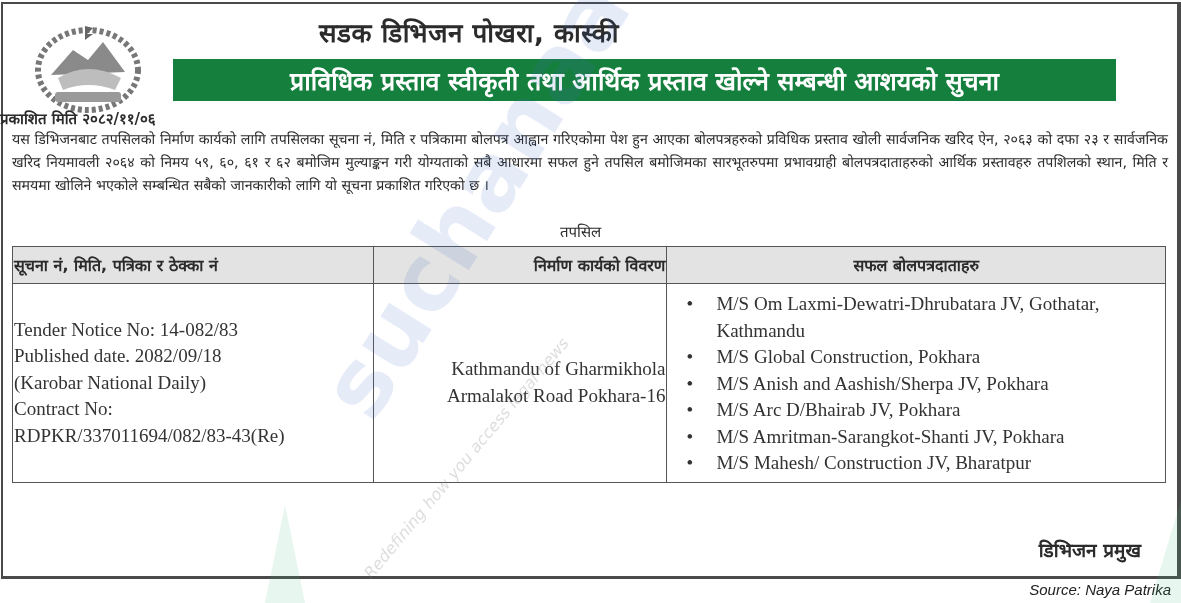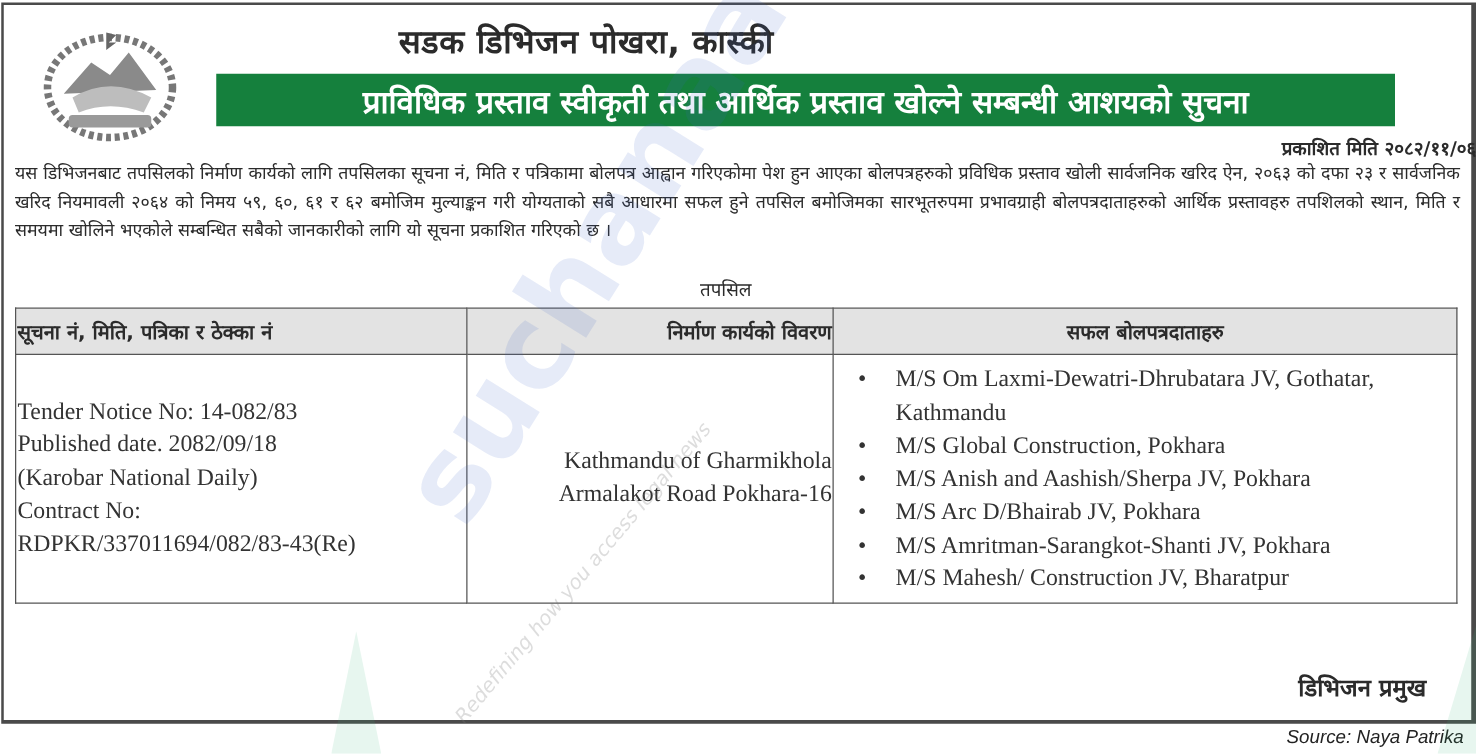--- a/index.html
+++ b/index.html
@@ -15,21 +15,21 @@
     .office-title {
       position: absolute; left: 0; top: 14px; width: 938px; text-align: center;
       font-size: 26px; font-weight: bold; color: #2b2b2b; letter-spacing: 0.5px;
     }
     .subject-banner {
       position: absolute; left: 173px; top: 59px; width: 943px; height: 42px;
       background: #15803d; color: #ffffff; font-size: 25px; font-weight: bold;
       display: flex; align-items: center; justify-content: center; white-space: nowrap;
     }
     .publish-date {
-      position: absolute; left: 0; top: 108px; width: 1181px; text-align: right;
+      position: absolute; left: 0; top: 108px; width: 1181px; text-align: left;
       font-size: 15px; font-weight: bold; color: #2b2b2b;
     }
     .body-text {
       position: absolute; left: 12px; top: 128px; width: 1156px;
       font-size: 14.2px; line-height: 23px; color: #2b2b2b; text-align: justify;
     }
     .schedule-label {
       position: absolute; left: 560px; top: 221px; font-size: 15px; font-weight: normal; color: #2b2b2b;
     }
     table.tender {

